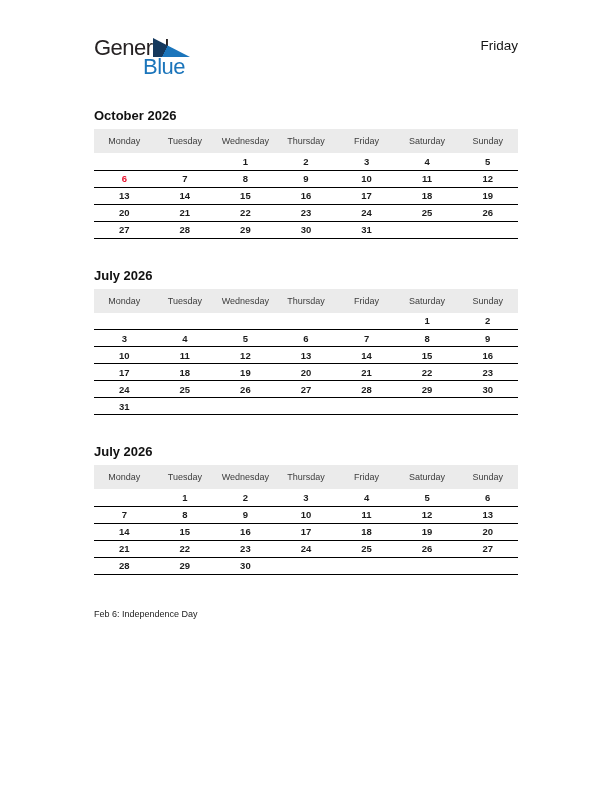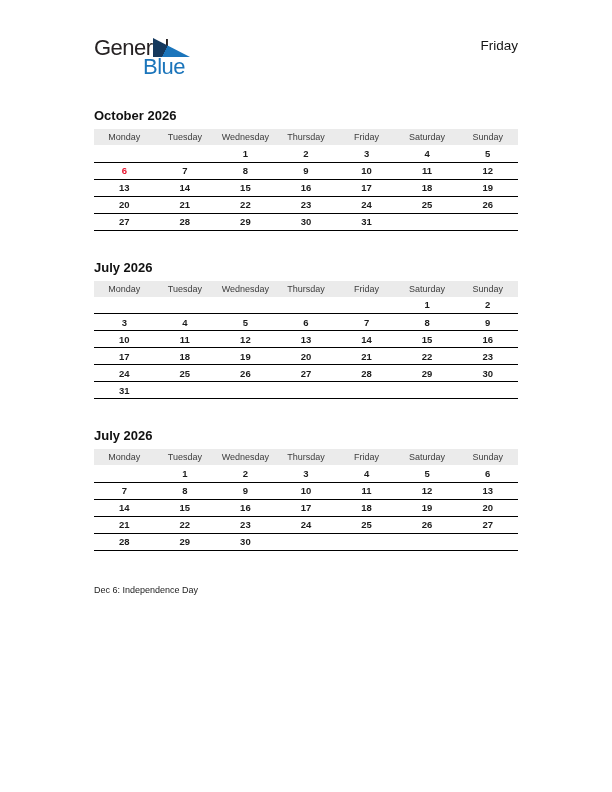--- a/index.html
+++ b/index.html
@@ -78,21 +78,21 @@
   table.month-table{
     width:100%;
     border-collapse:collapse;
     table-layout:fixed;
   }
   table.month-table th{
     background:var(--header-bg);
     font-weight:normal;
     font-size:9px;
     color:#3d3d3d;
-    height:16px;
+    height:24px;
     text-align:center;
     vertical-align:middle;
   }
   table.month-table td{
     font-size:9.5px;
     font-weight:bold;
     color:#1c1c1c;
     text-align:center;
     vertical-align:middle;
     height:17px;
@@ -316,15 +316,15 @@
             <td>30</td>
             <td></td>
             <td></td>
             <td></td>
             <td></td>
           </tr>
         </tbody>
       </table>
   </div>
 
-  <div class="footer-note">Dec 6: Independence Day</div>
+  <div class="footer-note">Feb 6: Independence Day</div>
 
 </div>
 
 </body></html>

